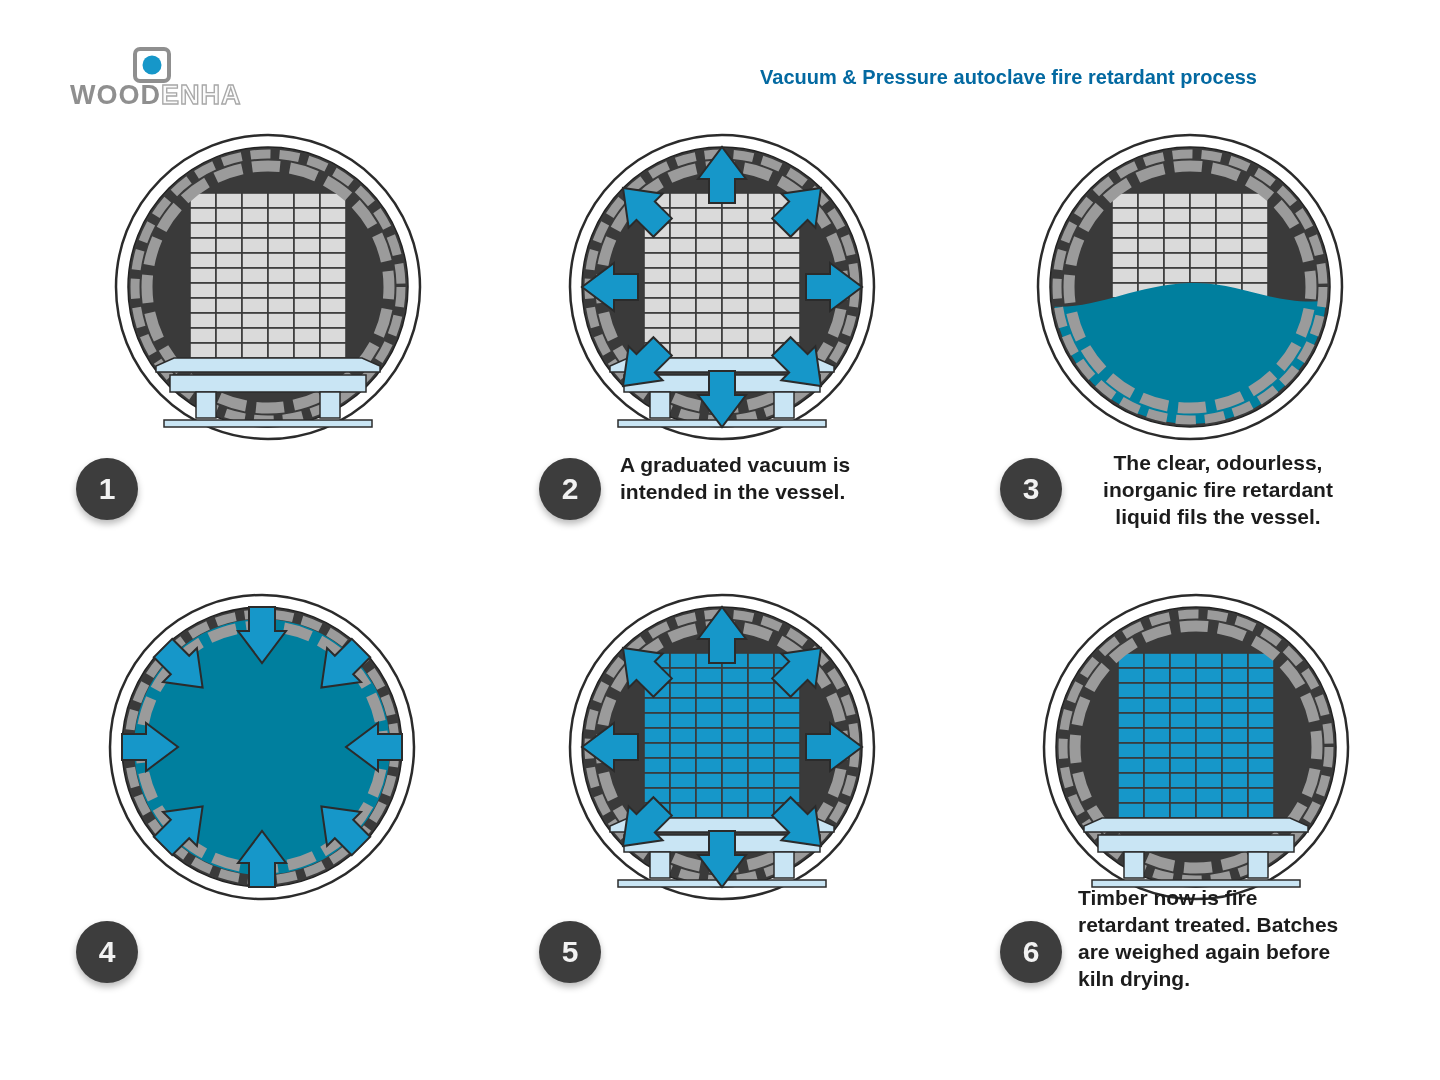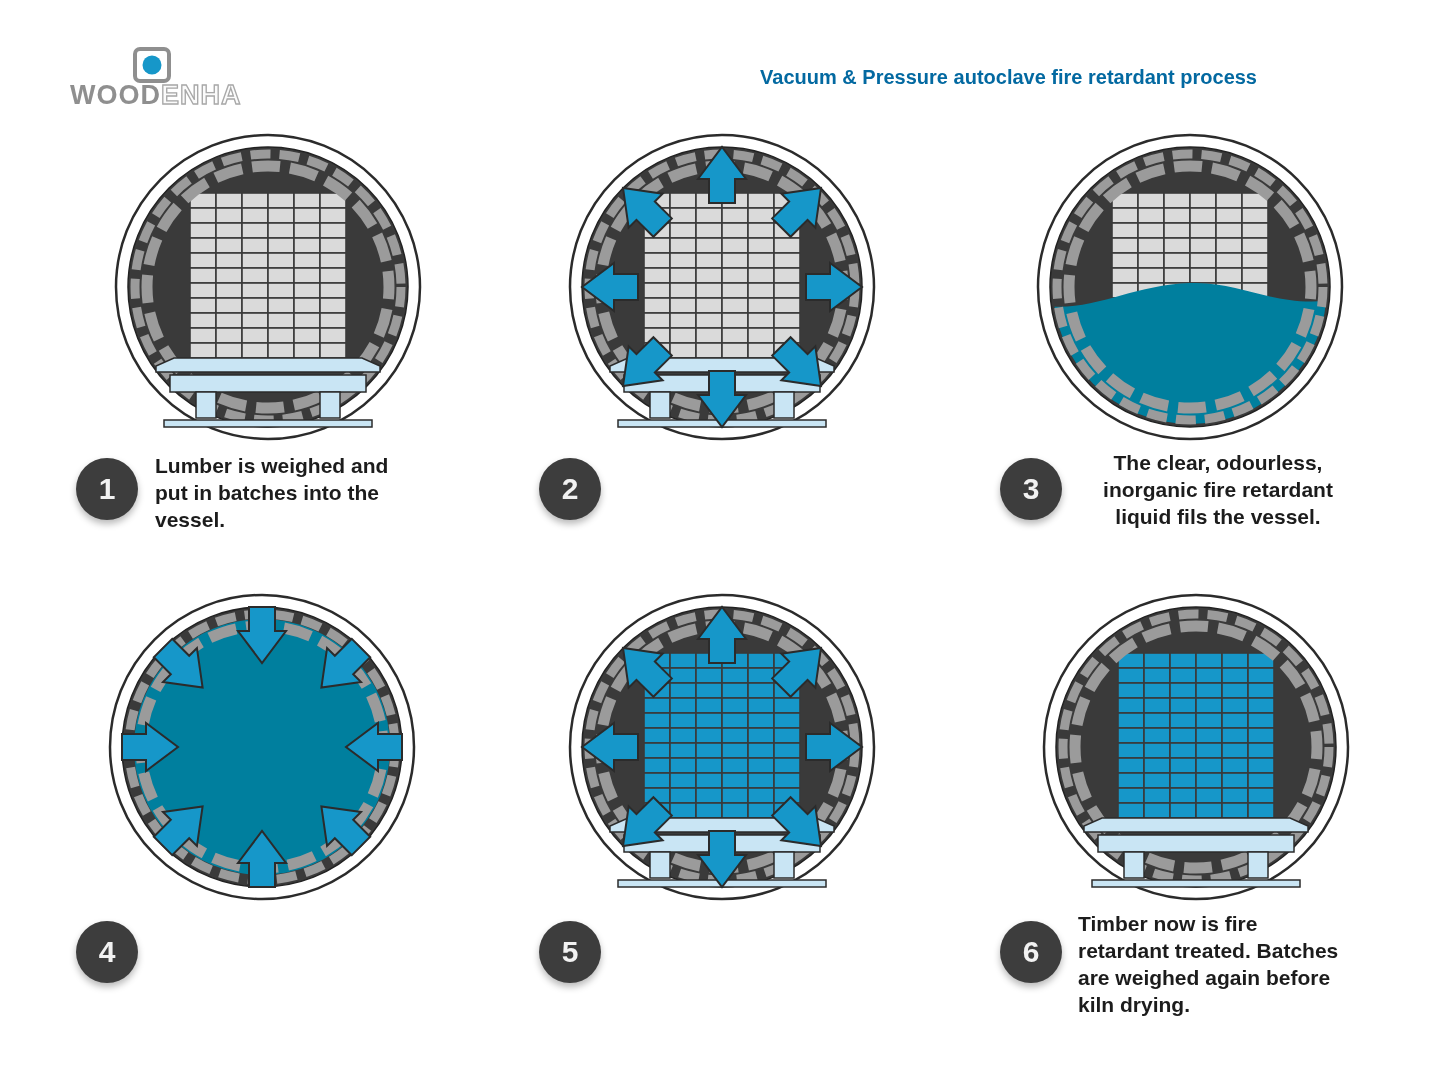--- a/index.html
+++ b/index.html
@@ -284,25 +284,24 @@
         </defs>
               <g clip-path="url(#clip2)">
                 <path d="M10,178 C60,187 100,158 160,156 C215,154 245,183 310,172 L310,312 L10,312 Z" fill="#007f9e"></path>
               </g>
         <circle cx="160" cy="160" r="133" fill="none" stroke="#9b9b9b" stroke-width="9" stroke-dasharray="20 9"></circle>
           <circle cx="160" cy="160" r="121" fill="none" stroke="#9b9b9b" stroke-width="11" stroke-dasharray="28 10" stroke-dashoffset="16"></circle>
       </svg>
     </div>
 
   <div class="badge" style="left:76px; top:458px;">1</div>
-  <div class="caption" style="left:155px; top:453px; width:260px;">Lumber is weighed and
-put in batches into the
-vessel.</div>
 
   <div class="badge" style="left:539px; top:458px;">2</div>
+  <div class="caption" style="left:620px; top:452px; width:260px;">A graduated vacuum is
+intended in the vessel.</div>
 
   <div class="badge" style="left:1000px; top:458px;">3</div>
   <div class="caption" style="left:1078px; top:450px; width:280px;text-align:center;">The clear, odourless,
 inorganic fire retardant
 liquid fils the vessel.</div>
 
   <div class="vessel" style="left:102px; top:587px;">
       <svg viewBox="0 0 320 320" xmlns="http://www.w3.org/2000/svg">
         <circle cx="160" cy="160" r="152" fill="#ffffff" stroke="#2b2b2b" stroke-width="2.5"></circle>
         <circle cx="160" cy="160" r="140" fill="#3a3a3a" stroke="#222" stroke-width="1.5"></circle>
@@ -484,18 +483,18 @@
           <rect x="212" y="265" width="20" height="26" fill="#c9e5f4" stroke="#2b2b2b" stroke-width="1.5"></rect>
           <rect x="56" y="293" width="208" height="7" fill="#c9e5f4" stroke="#2b2b2b" stroke-width="1.5"></rect>
       </svg>
     </div>
 
   <div class="badge" style="left:76px; top:921px;">4</div>
 
   <div class="badge" style="left:539px; top:921px;">5</div>
 
   <div class="badge" style="left:1000px; top:921px;">6</div>
-  <div class="caption" style="left:1078px; top:911px; width:280px;">Timber now is fire
+  <div class="caption" style="left:1078px; top:885px; width:280px;">Timber now is fire
 retardant treated. Batches
 are weighed again before
 kiln drying.</div>
 
 </div>
 
 </body></html>

